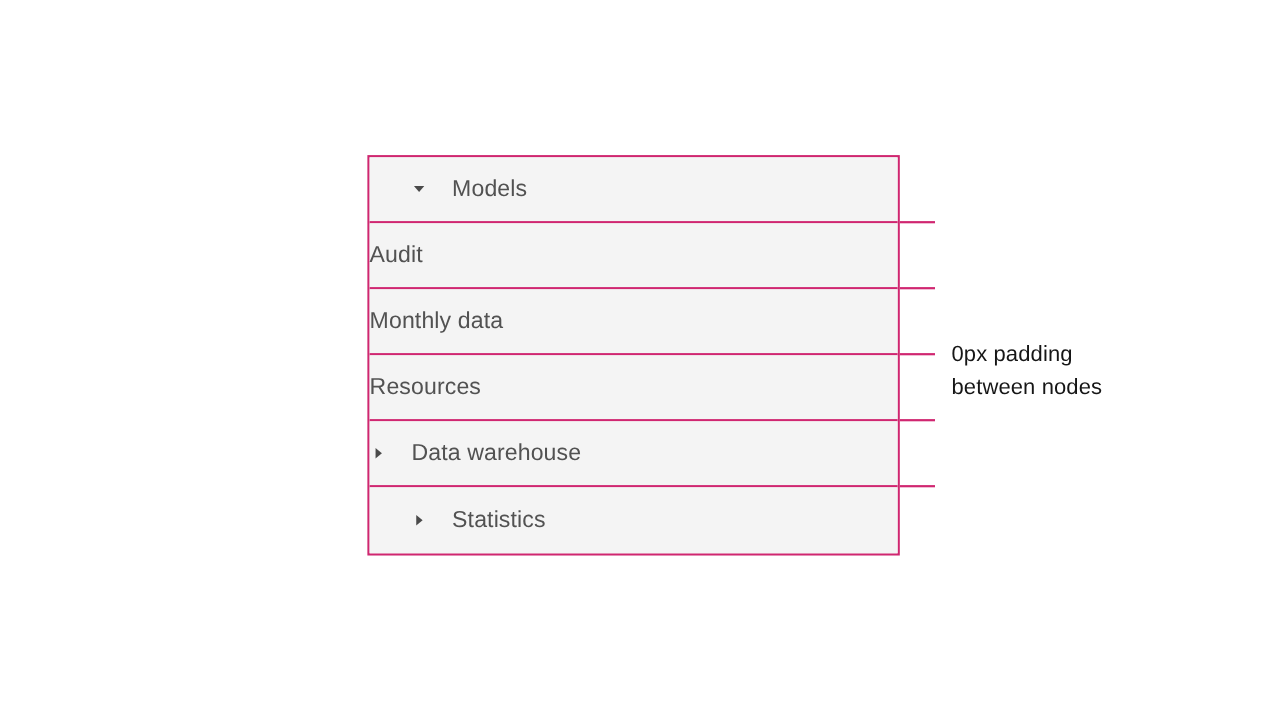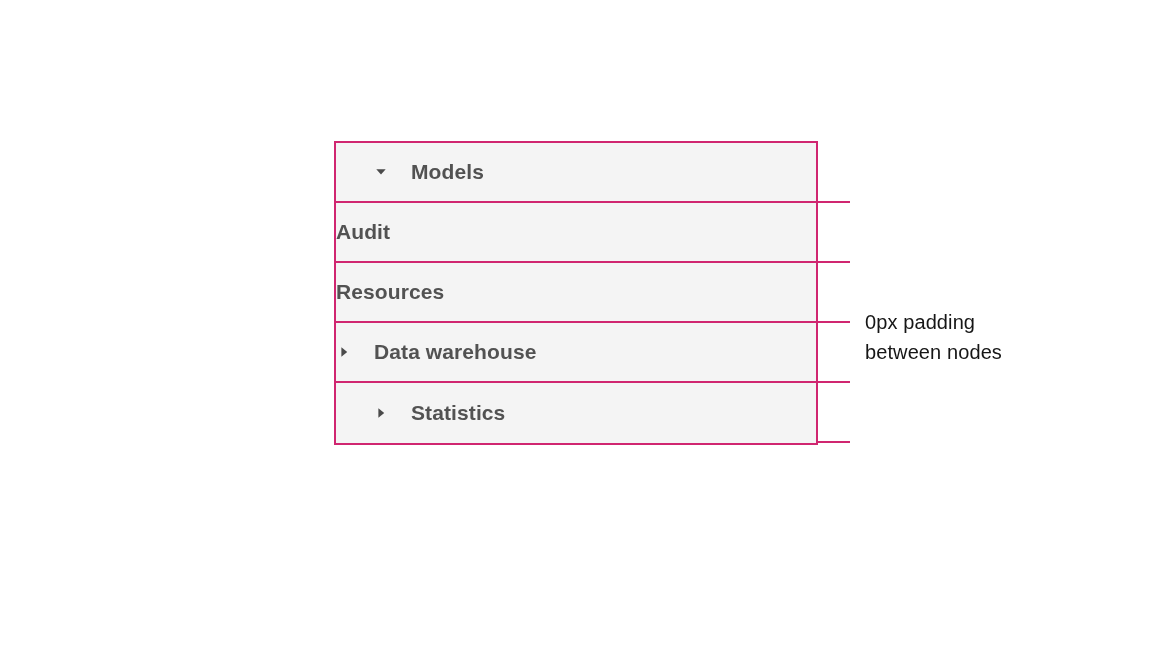--- a/index.html
+++ b/index.html
@@ -23,21 +23,20 @@
     height: 648px;
     background: #ffffff;
   }
   .tree {
     position: absolute;
     left: 334px;
     top: 141px;
     width: 484px;
     border: 2px solid var(--annotation_magenta);
     background: var(--node_background);
-    font-weight: bold;
   }
   .tree-node {
     height: 60px;
     display: flex;
     align-items: center;
     background: var(--node_background);
     border-bottom: 2px solid var(--annotation_magenta);
     font-size: 21px;
     letter-spacing: 0.1px;
     color: var(--node_label);
@@ -94,20 +93,23 @@
           <path d="M3.3 5.2 L12.7 5.2 L8 10.6 Z"></path>
         </svg>
       </span>
       <span class="node-label">Models</span>
     </div>
 
     <div class="tree-node lv2 leaf">
       <span class="node-label">Audit</span>
     </div>
 
+    <div class="tree-node lv2 leaf">
+      <span class="node-label">Monthly data</span>
+    </div>
 
     <div class="tree-node lv2 leaf">
       <span class="node-label">Resources</span>
     </div>
 
     <div class="tree-node lv2 parent">
       <span class="caret">
         <svg width="16" height="16" viewBox="0 0 16 16">
           <path d="M5.4 3.2 L11.2 8 L5.4 12.8 Z"></path>
         </svg>

